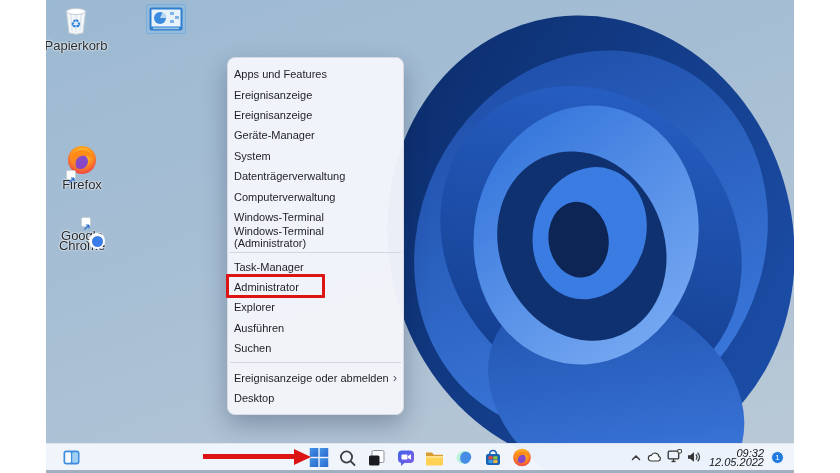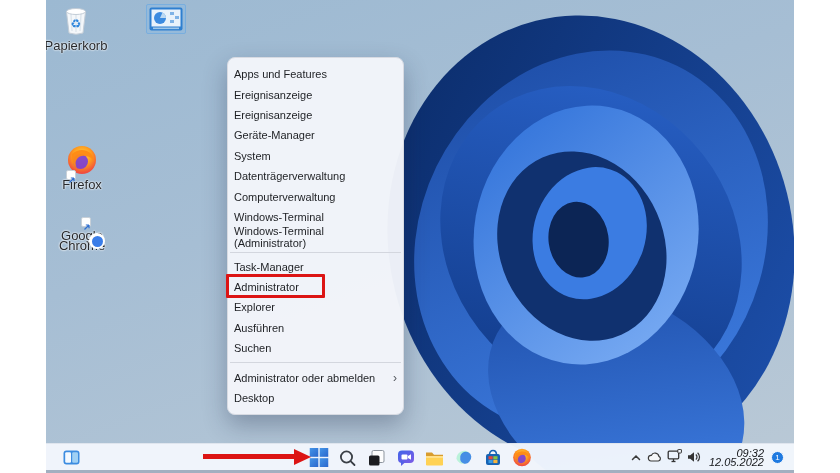--- a/index.html
+++ b/index.html
@@ -221,21 +221,21 @@
         <span class="mi-chevron"></span>
 
       </div>
         <div class="mi">
         <span class="mi-label">Suchen</span>
         <span class="mi-chevron"></span>
 
       </div>
         <div class="menu-sep"></div>
         <div class="mi">
-        <span class="mi-label">Administrator oder abmelden</span>
+        <span class="mi-label">Ereignisanzeige oder abmelden</span>
         <span class="mi-chevron">›</span>
 
       </div>
         <div class="mi">
         <span class="mi-label">Desktop</span>
         <span class="mi-chevron"></span>
 
       </div>
       </div>
 

